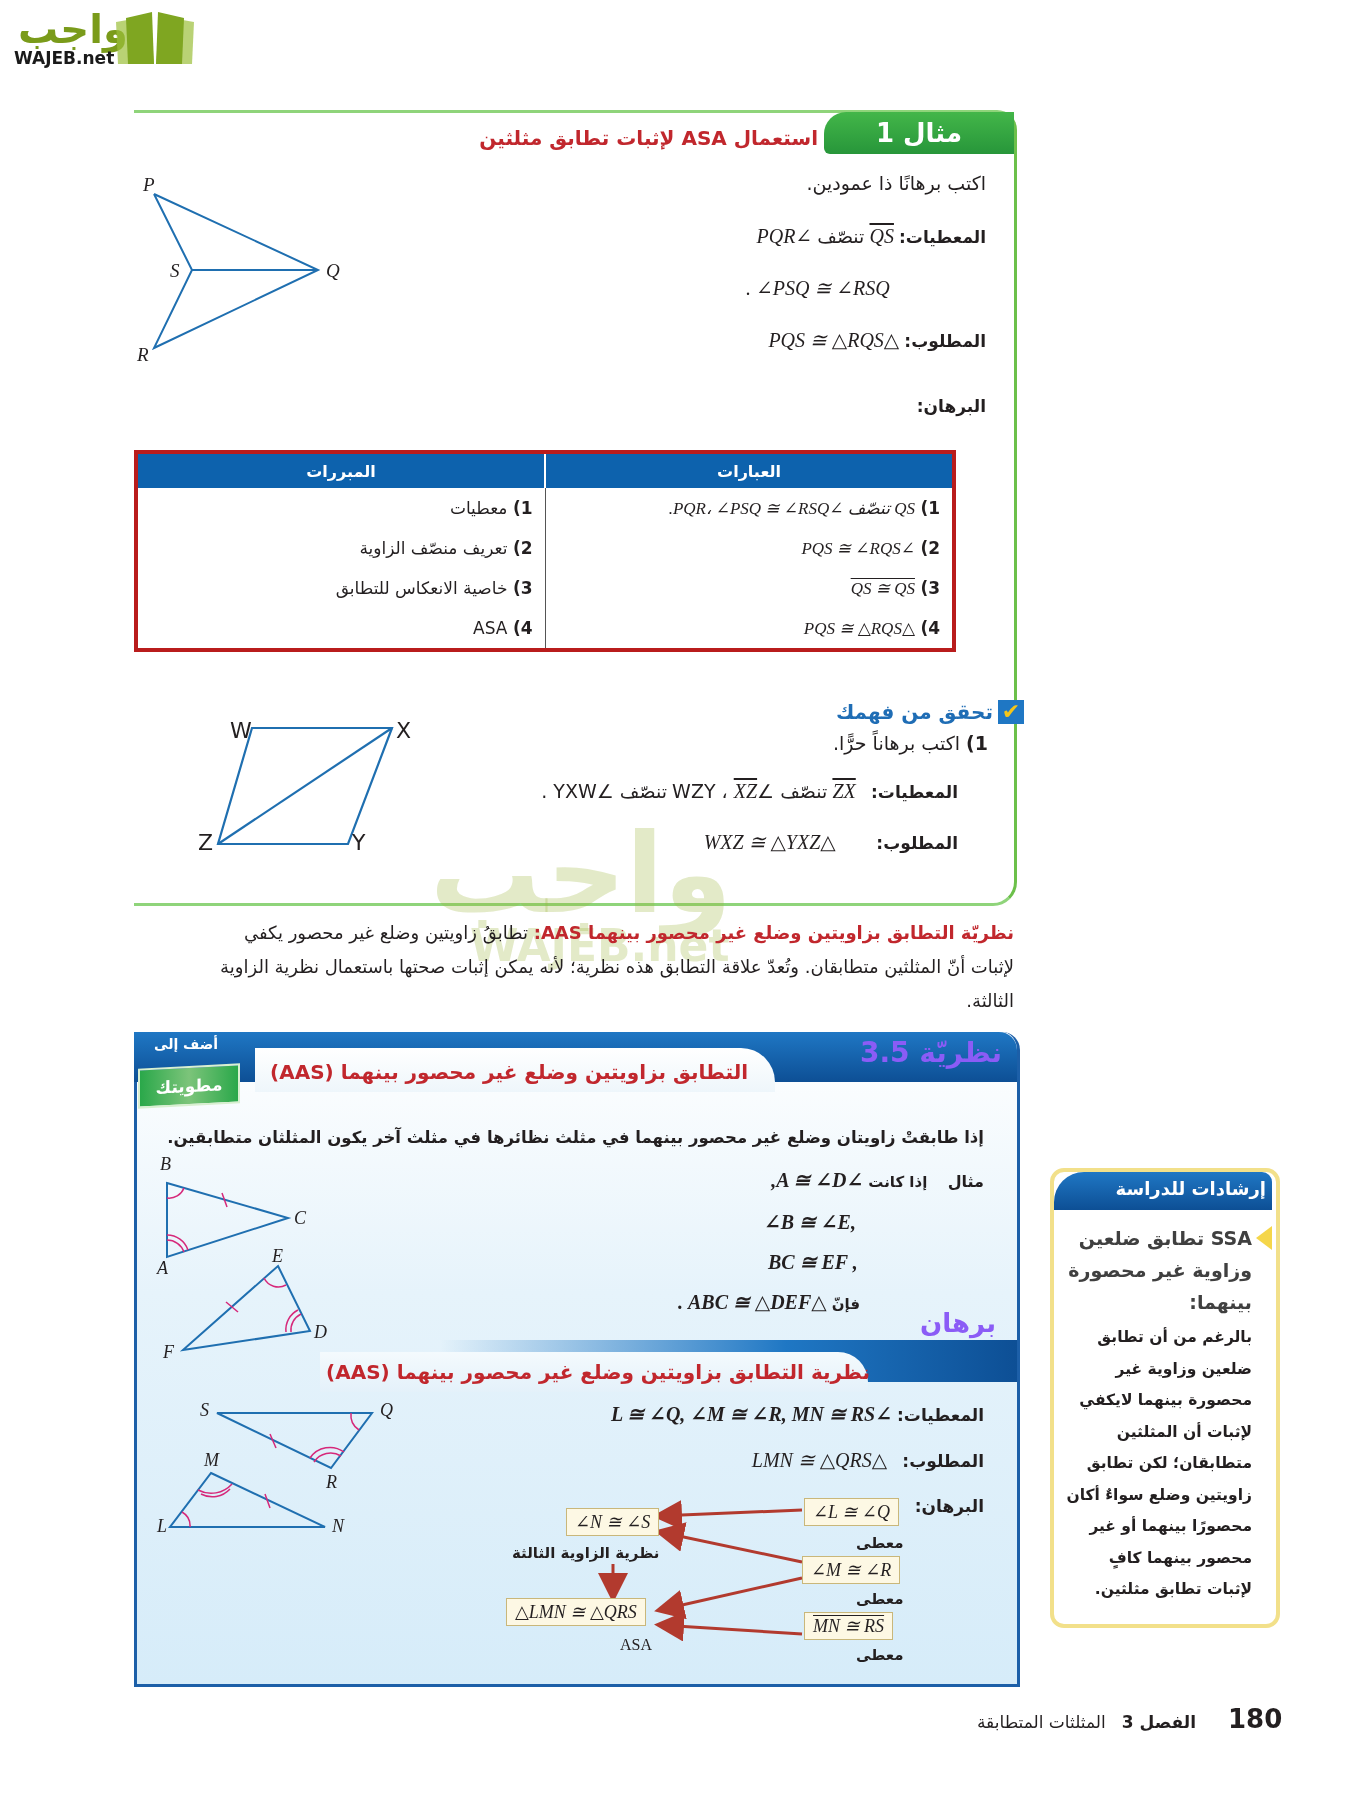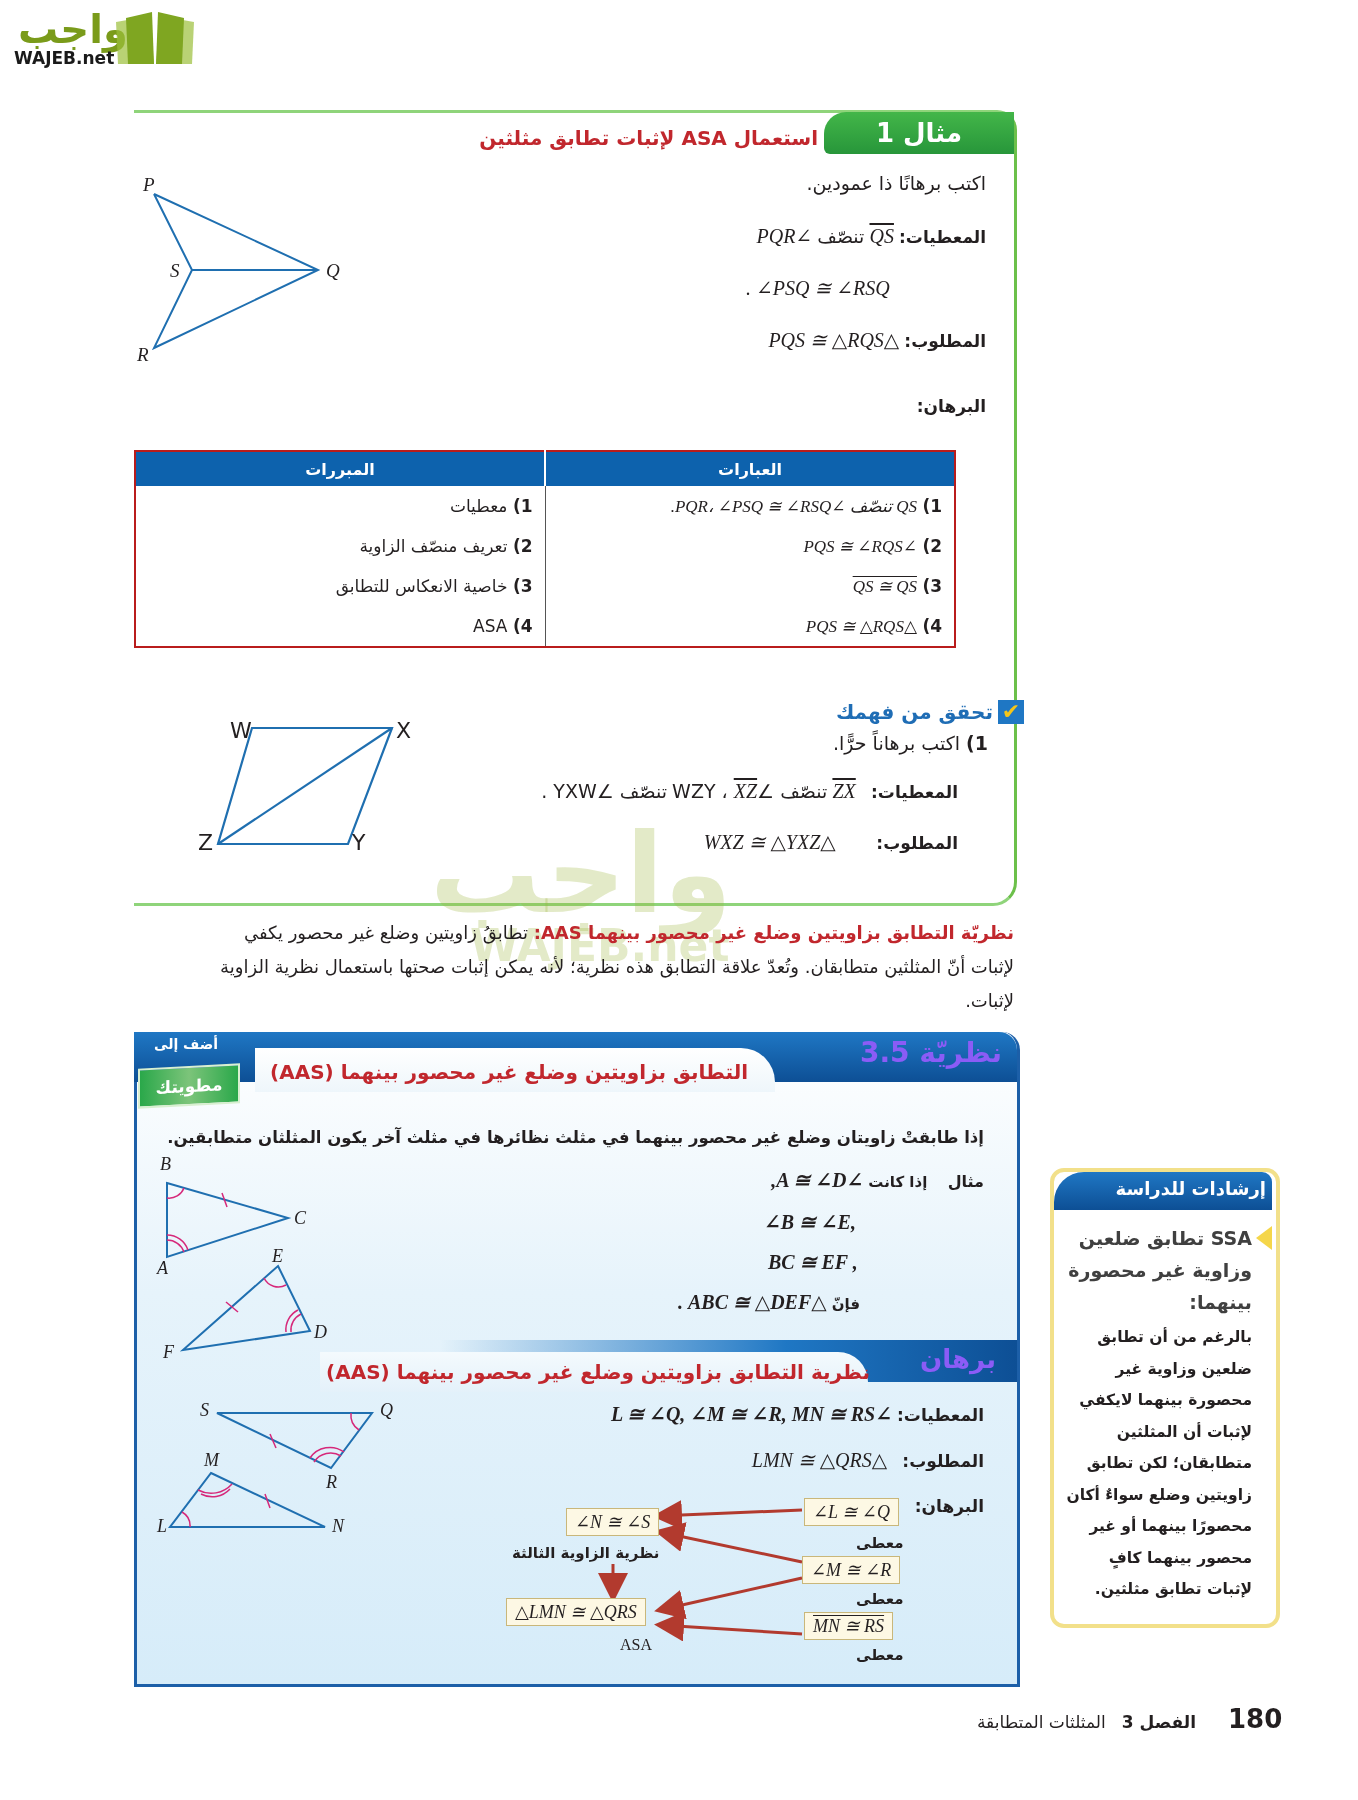--- a/index.html
+++ b/index.html
@@ -12,21 +12,21 @@
   
   .logo-ar{font-size:40px;font-weight:bold;color:#7a9b1a;}
   .logo-en{font-size:17px;font-weight:bold;color:#1a1a1a;}
   
   .ex-box{left:134px;top:110px;width:880px;height:790px;border-right:3px solid #6cc04a;border-top:3px solid #8fd47a;border-bottom:3px solid #8fd47a;border-bottom-right-radius:24px;border-top-right-radius:20px;}
   .ex-tab{right:344px;top:112px;width:190px;height:42px;background:linear-gradient(#43b649,#27963a);border-top-left-radius:22px;border-bottom-left-radius:6px;color:#fff;font-size:26px;font-weight:bold;text-align:center;line-height:42px;}
   .red-title{color:#c1272d;font-weight:bold;}
   .label{font-weight:bold;font-size:17px;}
   .body-text{font-size:19px;}
   
-  .ptable{left:134px;top:450px;width:822px;border:2px solid #b91c1c;border-collapse:collapse;}
+  .ptable{left:134px;top:450px;width:822px;border:4px solid #b91c1c;border-collapse:collapse;}
   .ptable th{background:#0d62ad;color:#fff;font-size:16px;font-weight:bold;height:32px;border-right:2px solid #fff;}
   .ptable td{height:40px;font-size:17px;padding:0 12px;direction:rtl;text-align:right;}
   .ptable td.col-stmt{border-left:1px solid #555;width:50%;}
   
   .thm-box{left:134px;top:1032px;width:880px;height:652px;background:linear-gradient(#ffffff,#e6f3fb 40%,#d6ecf9);border:3px solid #1c5fa8;border-top:none;border-radius:0 18px 0 0;}
   .thm-head{left:134px;top:1032px;width:883px;height:50px;background:linear-gradient(#1f77c4,#0d4f95);border-radius:0 18px 0 0;}
   .thm-title-curve{left:255px;top:1048px;width:520px;height:44px;background:linear-gradient(#fff,#eef6fb);border-top-right-radius:34px;}
   .thm-label{color:#8b5cf6;font-size:28px;font-weight:bold;}
   .proof-bar{left:440px;top:1340px;width:577px;height:42px;background:linear-gradient(90deg,rgba(18,100,180,0) 0%,#1f77c4 60%,#0d4f95);}
   .proof-curve{left:320px;top:1352px;width:548px;height:40px;background:linear-gradient(#f4fafd,#e4f1fa);border-top-right-radius:30px;}
@@ -142,21 +142,21 @@
 
 <div class="abs watermark" style="left:430px;top:810px;font-size:110px;">واجب</div>
 <div class="abs watermark" style="left:470px;top:920px;font-size:44px;">WAJEB.net</div>
 
 <div class="abs rtl" style="right:344px;top:916px;width:860px;font-size:18px;line-height:34px;">
   <div>
     <span class="red-title">نظريّة التطابق بزاويتين وضلع غير محصور بينهما AAS:</span>
     <span>تطابقُ زاويتين وضلع غير محصور يكفي</span>
   </div>
   <div>لإثبات أنّ المثلثين متطابقان. وتُعدّ علاقة التطابق هذه نظرية؛ لأنه يمكن إثبات صحتها باستعمال نظرية الزاوية</div>
-  <div>لإثبات.</div>
+  <div>الثالثة.</div>
 </div>
 
 <div class="abs thm-box"></div>
 <div class="abs thm-head"></div>
 <div class="abs thm-title-curve"></div>
 <div class="abs rtl thm-label" style="right:356px;top:1036px;">نظريّة 3.5</div>
 <div class="abs rtl red-title" style="right:610px;top:1060px;font-size:20px;">التطابق بزاويتين وضلع غير محصور بينهما (AAS)</div>
 
 <div class="abs" style="left:140px;top:1036px;width:100px;height:72px;">
   <div class="abs" style="left:14px;top:0;color:#fff;font-weight:bold;font-size:14px;">أضف إلى</div>
@@ -191,21 +191,21 @@
 </svg>
 <div class="abs math" style="left:160px;top:1154px;font-size:18px;">B</div>
 <div class="abs math" style="left:294px;top:1208px;font-size:18px;">C</div>
 <div class="abs math" style="left:157px;top:1258px;font-size:18px;">A</div>
 <div class="abs math" style="left:272px;top:1246px;font-size:18px;">E</div>
 <div class="abs math" style="left:314px;top:1322px;font-size:18px;">D</div>
 <div class="abs math" style="left:163px;top:1342px;font-size:18px;">F</div>
 
 <div class="abs proof-bar"></div>
 <div class="abs proof-curve"></div>
-<div class="abs rtl thm-label" style="right:362px;top:1344px;font-size:26px;margin-left:13px;">برهان</div>
+<div class="abs rtl thm-label" style="right:362px;top:1308px;font-size:26px;margin-left:13px;">برهان</div>
 <div class="abs rtl red-title" style="right:488px;top:1360px;font-size:20px;">نظرية التطابق بزاويتين وضلع غير محصور بينهما (AAS)</div>
 
 <div class="abs rtl" style="right:374px;top:1402px;">
   <span class="label">المعطيات:</span>
   <span class="math bold" style="font-size:20px;">∠L ≅ ∠Q, ∠M ≅ ∠R, MN ≅ RS</span>
 </div>
 <div class="abs rtl" style="right:374px;top:1448px;">
   <span class="label">المطلوب:</span>&nbsp;&nbsp;
   <span class="math" style="font-size:20px;">△LMN ≅ △QRS</span>
 </div>

